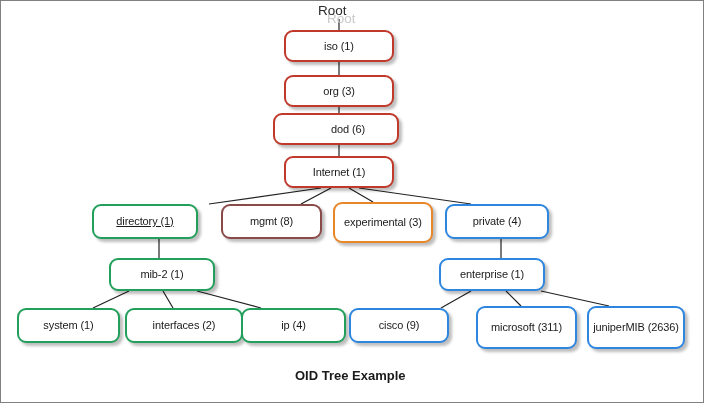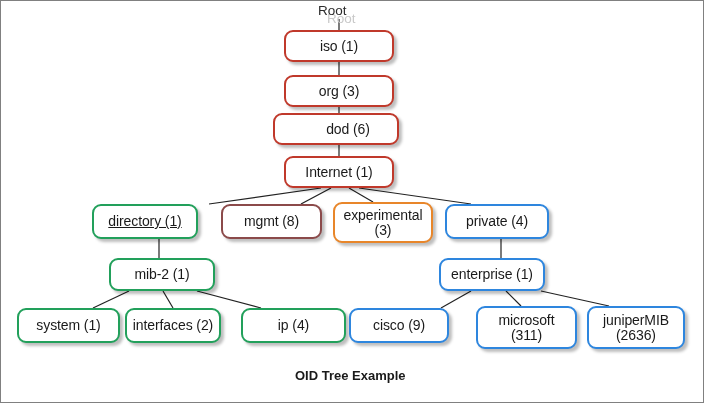--- a/index.html
+++ b/index.html
@@ -30,21 +30,21 @@
     position: absolute;
     box-sizing: border-box;
     background: #ffffff;
     border: 2px solid #b91c1c;
     border-radius: 9px;
     display: flex;
     align-items: center;
     justify-content: center;
     text-align: center;
     color: #1a1a1a;
-    font-size: 14px;
+    font-size: 11px;
     line-height: 15px;
     letter-spacing: -0.1px;
     box-shadow: 3px 3px 3px rgba(0,0,0,0.26);
     z-index: 2;
   }
   .node .lbl { display: block; padding: 0 4px; }
   .root-label {
     position: absolute;
     font-size: 13.5px;
     color: #2b2b2b;
@@ -121,21 +121,21 @@
       </div>
       <div class="node" style="left: 108px; top: 257px; width: 106px; height: 33px; border-color: rgb(34, 160, 91);">
         <span class="lbl">mib-2 (1)</span>
       </div>
       <div class="node" style="left: 438px; top: 257px; width: 106px; height: 33px; border-color: rgb(46, 134, 222);">
         <span class="lbl">enterprise (1)</span>
       </div>
       <div class="node" style="left: 16px; top: 307px; width: 103px; height: 35px; border-color: rgb(34, 160, 91);">
         <span class="lbl">system (1)</span>
       </div>
-      <div class="node" style="left: 124px; top: 307px; width: 96px; height: 35px; border-color: rgb(34, 160, 91);">
+      <div class="node" style="left: 124px; top: 307px; width: 118px; height: 35px; border-color: rgb(34, 160, 91);">
         <span class="lbl">interfaces (2)</span>
       </div>
       <div class="node" style="left: 240px; top: 307px; width: 105px; height: 35px; border-color: rgb(34, 160, 91);">
         <span class="lbl">ip (4)</span>
       </div>
       <div class="node" style="left: 348px; top: 307px; width: 100px; height: 35px; border-color: rgb(46, 134, 222);">
         <span class="lbl">cisco (9)</span>
       </div>
       <div class="node" style="left: 475px; top: 305px; width: 101px; height: 43px; border-color: rgb(46, 134, 222);">
         <span class="lbl">microsoft (311)</span>

